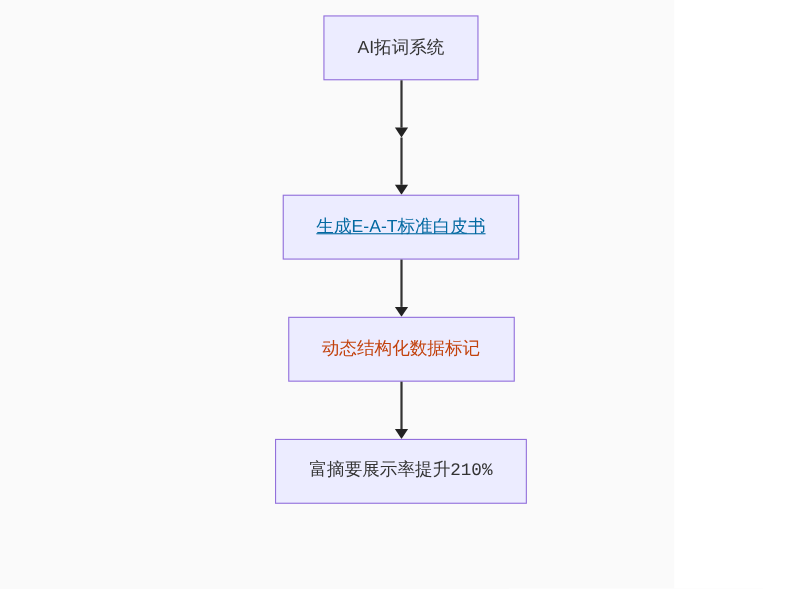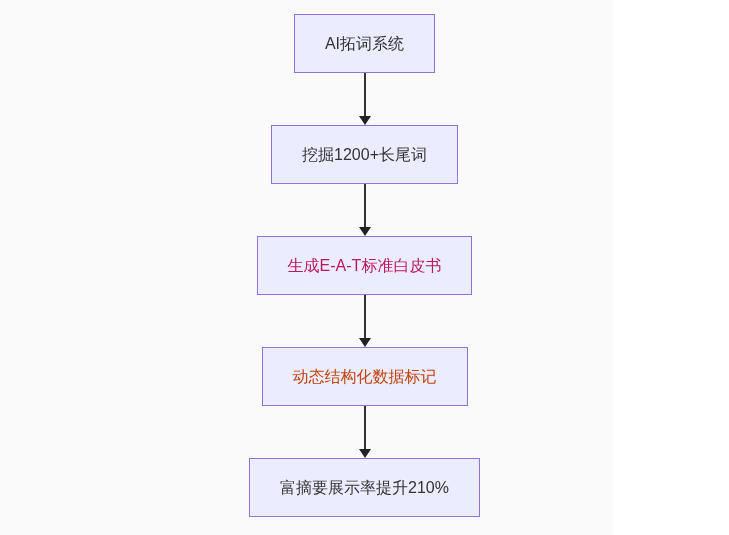--- a/index.html
+++ b/index.html
@@ -57,30 +57,29 @@
 </head>
 <body>
 
 <div class="canvas" style="background: rgb(250, 250, 250);">
   <div class="flow-column">
       <div class="flow-node" style="background: rgb(236, 236, 255); border-color: rgb(147, 112, 219); color: rgb(51, 51, 51);"><span>AI拓词系统</span></div>
       <div class="flow-arrow">
         <div class="arrow-line" style="background: rgb(51, 51, 51);"></div>
         <div class="arrow-head"></div>
       </div>
-      <div class="flow-node" style="background: rgb(236, 236, 255); border-color: rgb(147, 112, 219); color: rgb(51, 51, 51);"><span>挖掘1200+长尾词</span></div>
       <div class="flow-arrow">
         <div class="arrow-line" style="background: rgb(51, 51, 51);"></div>
         <div class="arrow-head"></div>
       </div>
-      <div class="flow-node" style="background: rgb(236, 236, 255); border-color: rgb(147, 112, 219); color: #be185d;"><span>生成E-A-T标准白皮书</span></div>
+      <div class="flow-node" style="background: rgb(236, 236, 255); border-color: rgb(147, 112, 219); color: #0369a1; text-decoration: underline;"><span>生成E-A-T标准白皮书</span></div>
       <div class="flow-arrow">
         <div class="arrow-line" style="background: rgb(51, 51, 51);"></div>
         <div class="arrow-head"></div>
       </div>
       <div class="flow-node" style="background: rgb(236, 236, 255); border-color: rgb(147, 112, 219); color: #c2410c;"><span>动态结构化数据标记</span></div>
       <div class="flow-arrow">
         <div class="arrow-line" style="background: rgb(51, 51, 51);"></div>
         <div class="arrow-head"></div>
       </div>
-      <div class="flow-node" style="background: rgb(236, 236, 255); border-color: rgb(147, 112, 219); color: rgb(51, 51, 51);"><span>富摘要展示率提升210%</span></div>
+      <div class="flow-node" style="background: rgb(236, 236, 255); border-color: rgb(147, 112, 219); color: rgb(51, 51, 51); font-family: Liberation Mono, monospace;"><span>富摘要展示率提升210%</span></div>
     </div>
 </div>
 
 </body></html>

